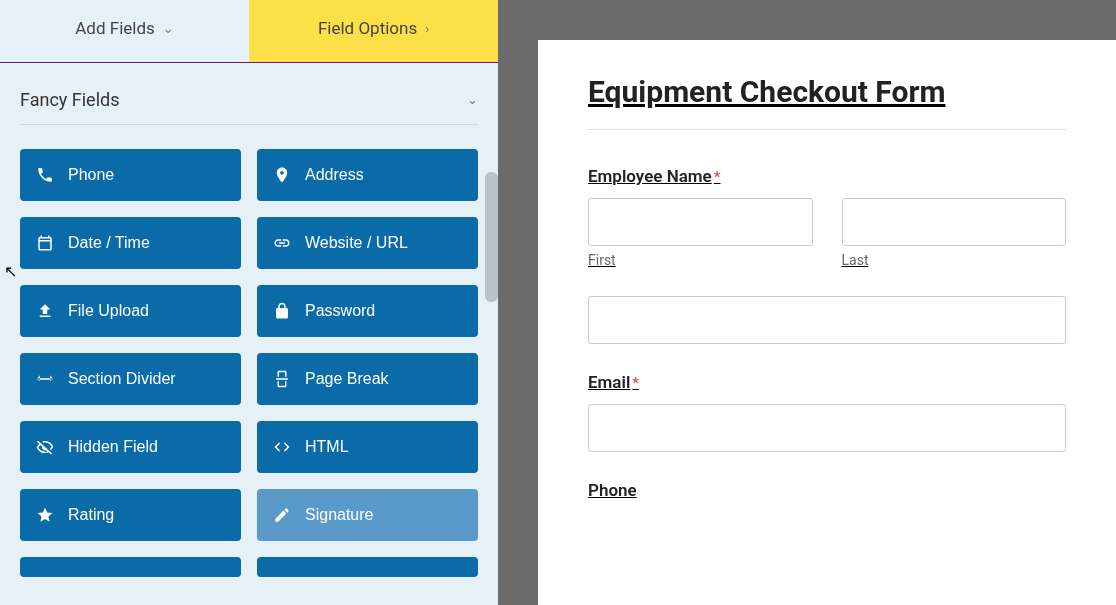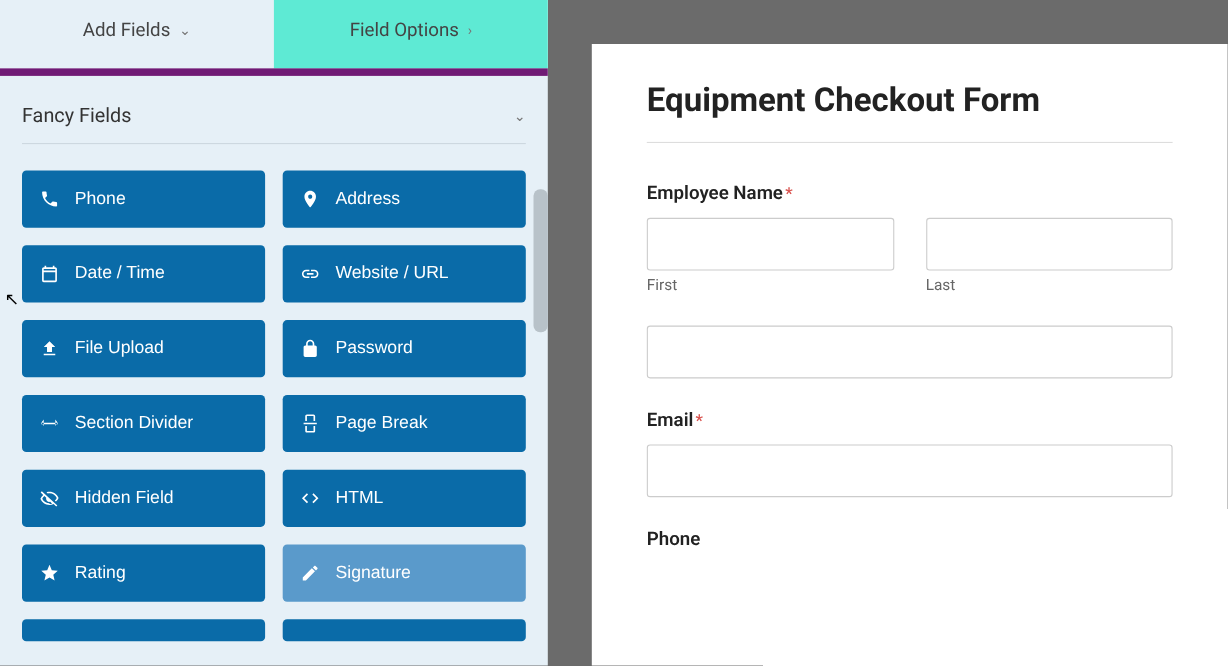--- a/index.html
+++ b/index.html
@@ -2,39 +2,39 @@
 <html><head>
 <meta charset="utf-8">
 <style>
 * { box-sizing: border-box; margin: 0; padding: 0; }
 body { font-family: -apple-system, "Segoe UI", Roboto, Arial, sans-serif; background: #6b6b6b; overflow: hidden; width: 1116px; height: 605px; }
 
 .app { display: flex; height: 605px; }
 
 .sidebar { width: 498px; background: #e6f0f7; display: flex; flex-direction: column; position: relative; }
 
-.tabs { display: flex; background: #fff; border-bottom: 7px solid #701a75; }
+.tabs { display: flex; background: #fff; border-bottom: 1px solid #701a75; }
 .tab { flex: 1; padding: 18px 0 24px; text-align: center; font-size: 17px; color: #444; cursor: pointer; display: flex; align-items: center; justify-content: center; gap: 8px; }
 .tab.active { background: #e6f0f7; }
 .chev { font-size: 13px; color: #777; }
 
 .section-header { display: flex; justify-content: space-between; align-items: center; padding: 26px 20px 14px; font-size: 18px; color: #333; cursor: pointer; }
 .section-underline { height: 1px; background: #cdd8e0; margin: 0 20px; }
 
 .field-grid { display: grid; grid-template-columns: 1fr 1fr; gap: 16px; padding: 24px 20px 10px; }
 .field-btn { background: #0a6ba8; color: #fff; border: none; border-radius: 4px; padding: 17px 16px; font-size: 16px; display: flex; align-items: center; gap: 14px; cursor: pointer; text-align: left; }
 .field-btn.faded { background: #5a9acb; }
 .field-btn .ico { width: 18px; height: 18px; display: inline-flex; align-items: center; justify-content: center; flex-shrink: 0; }
 
 .scrollbar { position: absolute; right: 0; top: 172px; width: 13px; height: 130px; background: #b8c2c9; border-radius: 6px; }
 
 .cursor { position: absolute; left: 4px; top: 262px; font-size: 16px; color: #000; pointer-events: none; z-index: 10; }
 
 .preview-wrap { flex: 1; position: relative; padding: 40px 0 0 40px; }
-.preview { background: #fff; padding: 34px 50px 0; height: 100%; }
+.preview { background: #fff; padding: 34px 50px 0; height: 100%; text-decoration: underline; }
 .form-title { font-size: 30px; font-weight: 700; color: #222; margin-bottom: 20px; }
 .title-underline { height: 1px; background: #ddd; margin-bottom: 36px; }
 
 .field-label { font-size: 17px; font-weight: 600; color: #222; margin-bottom: 12px; display: block; }
 .req { color: #d9534f; font-size: 15px; margin-left: 2px; }
 .row { display: flex; gap: 29px; justify-content: center; }
 .col { flex: 1; }
 .input { width: 100%; height: 48px; border: 1px solid #ccc; border-radius: 3px; padding: 0 12px; font-size: 15px; }
 .sublabel { font-size: 14px; color: #666; margin-top: 6px; }
 .form-group { margin-bottom: 28px; }
@@ -45,21 +45,21 @@
 <body>
 
 <div class="app">
   <div class="sidebar">
     <div class="cursor">↖</div>
     <div class="tabs">
       <div class="tab active">
         <span>Add Fields</span>
         <span class="chev">⌄</span>
       </div>
-      <div class="tab" style="background:#5eead4">
+      <div class="tab" style="background:#fde047">
         <span>Field Options</span>
         <span class="chev">›</span>
       </div>
     </div>
 
     <div class="section-header">
       <span>Fancy Fields</span>
       <span class="chev">⌄</span>
     </div>
     <div class="section-underline"></div>

